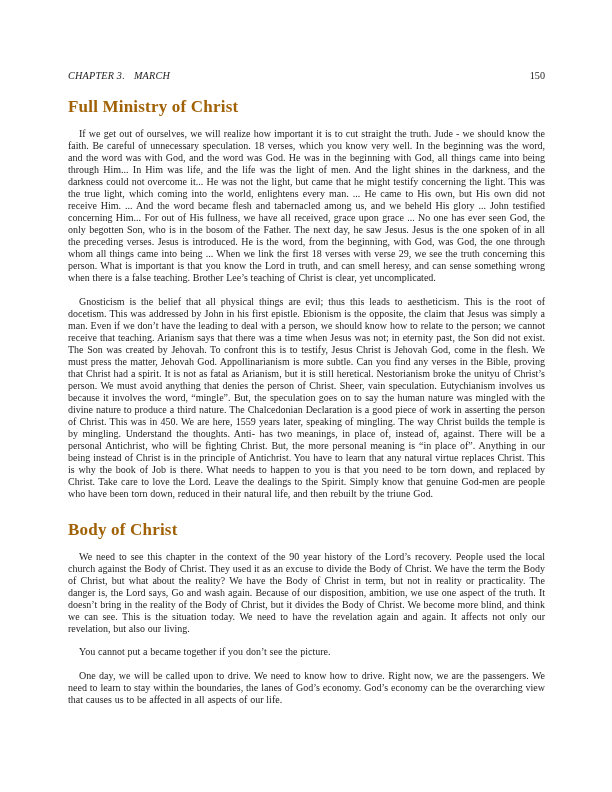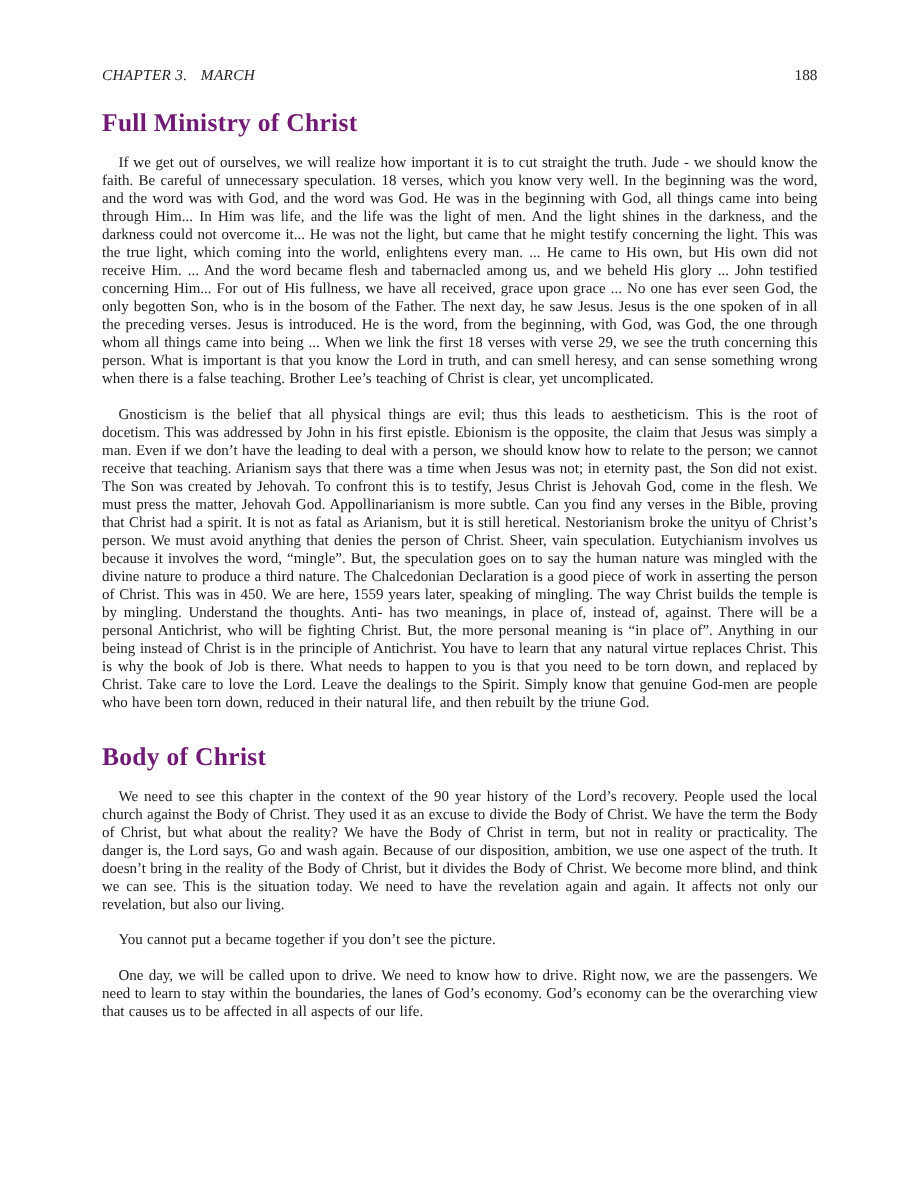--- a/index.html
+++ b/index.html
@@ -9,39 +9,39 @@
     height: 792px;
     background: #ffffff;
     font-family: "Liberation Serif", serif;
     color: #1b1b1b;
     -webkit-font-smoothing: antialiased;
   }
   .page {
     position: relative;
     width: 612px;
     height: 792px;
-    padding: 45px 67px 0 68px;
+    padding: 70px 67px 0 68px;
     overflow: hidden;
     background: #ffffff;
   }
   .running-header {
     display: flex;
     justify-content: space-between;
     align-items: baseline;
     font-size: 10.2px;
     line-height: 11px;
     color: #222222;
   }
   .header-left { font-style: italic; letter-spacing: 0.2px; }
   .header-left .month-label { margin-left: 9px; }
   .header-right { font-style: normal; }
   .section-heading {
     font-size: 17px;
     font-weight: 700;
-    color: #701a75;
+    color: #a16207;
     margin: 20px 0 11px 0;
     letter-spacing: 0.2px;
     line-height: 20px;
   }
   #sections-root .section-heading:first-child { margin-top: 16px; }
   .body-paragraph {
     font-size: 10px;
     line-height: 12px;
     text-align: justify;
     text-indent: 11px;
@@ -51,21 +51,21 @@
   }
 </style>
 </head>
 <body>
 
 <div class="page">
   <div class="running-header">
     <div class="header-left">
       <span>CHAPTER 3.</span><span class="month-label">MARCH</span>
     </div>
-    <div class="header-right">188</div>
+    <div class="header-right">150</div>
   </div>
   <main id="sections-root">
       <h1 class="section-heading">Full Ministry of Christ</h1>
       <p class="body-paragraph">If we get out of ourselves, we will realize how important it is to cut straight the truth. Jude - we should know the faith. Be careful of unnecessary speculation. 18 verses, which you know very well. In the beginning was the word, and the word was with God, and the word was God. He was in the beginning with God, all things came into being through Him... In Him was life, and the life was the light of men. And the light shines in the darkness, and the darkness could not overcome it... He was not the light, but came that he might testify concerning the light. This was the true light, which coming into the world, enlightens every man. ... He came to His own, but His own did not receive Him. ... And the word became flesh and tabernacled among us, and we beheld His glory ... John testified concerning Him... For out of His fullness, we have all received, grace upon grace ... No one has ever seen God, the only begotten Son, who is in the bosom of the Father. The next day, he saw Jesus. Jesus is the one spoken of in all the preceding verses. Jesus is introduced. He is the word, from the beginning, with God, was God, the one through whom all things came into being ... When we link the first 18 verses with verse 29, we see the truth concerning this person. What is important is that you know the Lord in truth, and can smell heresy, and can sense something wrong when there is a false teaching. Brother Lee’s teaching of Christ is clear, yet uncomplicated.</p>
       <p class="body-paragraph">Gnosticism is the belief that all physical things are evil; thus this leads to aestheticism. This is the root of docetism. This was addressed by John in his first epistle. Ebionism is the opposite, the claim that Jesus was simply a man. Even if we don’t have the leading to deal with a person, we should know how to relate to the person; we cannot receive that teaching. Arianism says that there was a time when Jesus was not; in eternity past, the Son did not exist. The Son was created by Jehovah. To confront this is to testify, Jesus Christ is Jehovah God, come in the flesh. We must press the matter, Jehovah God. Appollinarianism is more subtle. Can you find any verses in the Bible, proving that Christ had a spirit. It is not as fatal as Arianism, but it is still heretical. Nestorianism broke the unityu of Christ’s person. We must avoid anything that denies the person of Christ. Sheer, vain speculation. Eutychianism involves us because it involves the word, “mingle”. But, the speculation goes on to say the human nature was mingled with the divine nature to produce a third nature. The Chalcedonian Declaration is a good piece of work in asserting the person of Christ. This was in 450. We are here, 1559 years later, speaking of mingling. The way Christ builds the temple is by mingling. Understand the thoughts. Anti- has two meanings, in place of, instead of, against. There will be a personal Antichrist, who will be fighting Christ. But, the more personal meaning is “in place of”. Anything in our being instead of Christ is in the principle of Antichrist. You have to learn that any natural virtue replaces Christ. This is why the book of Job is there. What needs to happen to you is that you need to be torn down, and replaced by Christ. Take care to love the Lord. Leave the dealings to the Spirit. Simply know that genuine God-men are people who have been torn down, reduced in their natural life, and then rebuilt by the triune God.</p>
       <h1 class="section-heading">Body of Christ</h1>
       <p class="body-paragraph">We need to see this chapter in the context of the 90 year history of the Lord’s recovery. People used the local church against the Body of Christ. They used it as an excuse to divide the Body of Christ. We have the term the Body of Christ, but what about the reality? We have the Body of Christ in term, but not in reality or practicality. The danger is, the Lord says, Go and wash again. Because of our disposition, ambition, we use one aspect of the truth. It doesn’t bring in the reality of the Body of Christ, but it divides the Body of Christ. We become more blind, and think we can see. This is the situation today. We need to have the revelation again and again. It affects not only our revelation, but also our living.</p>
       <p class="body-paragraph">You cannot put a became together if you don’t see the picture.</p>
       <p class="body-paragraph">One day, we will be called upon to drive. We need to know how to drive. Right now, we are the passengers. We need to learn to stay within the boundaries, the lanes of God’s economy. God’s economy can be the overarching view that causes us to be affected in all aspects of our life.</p>
     </main>

